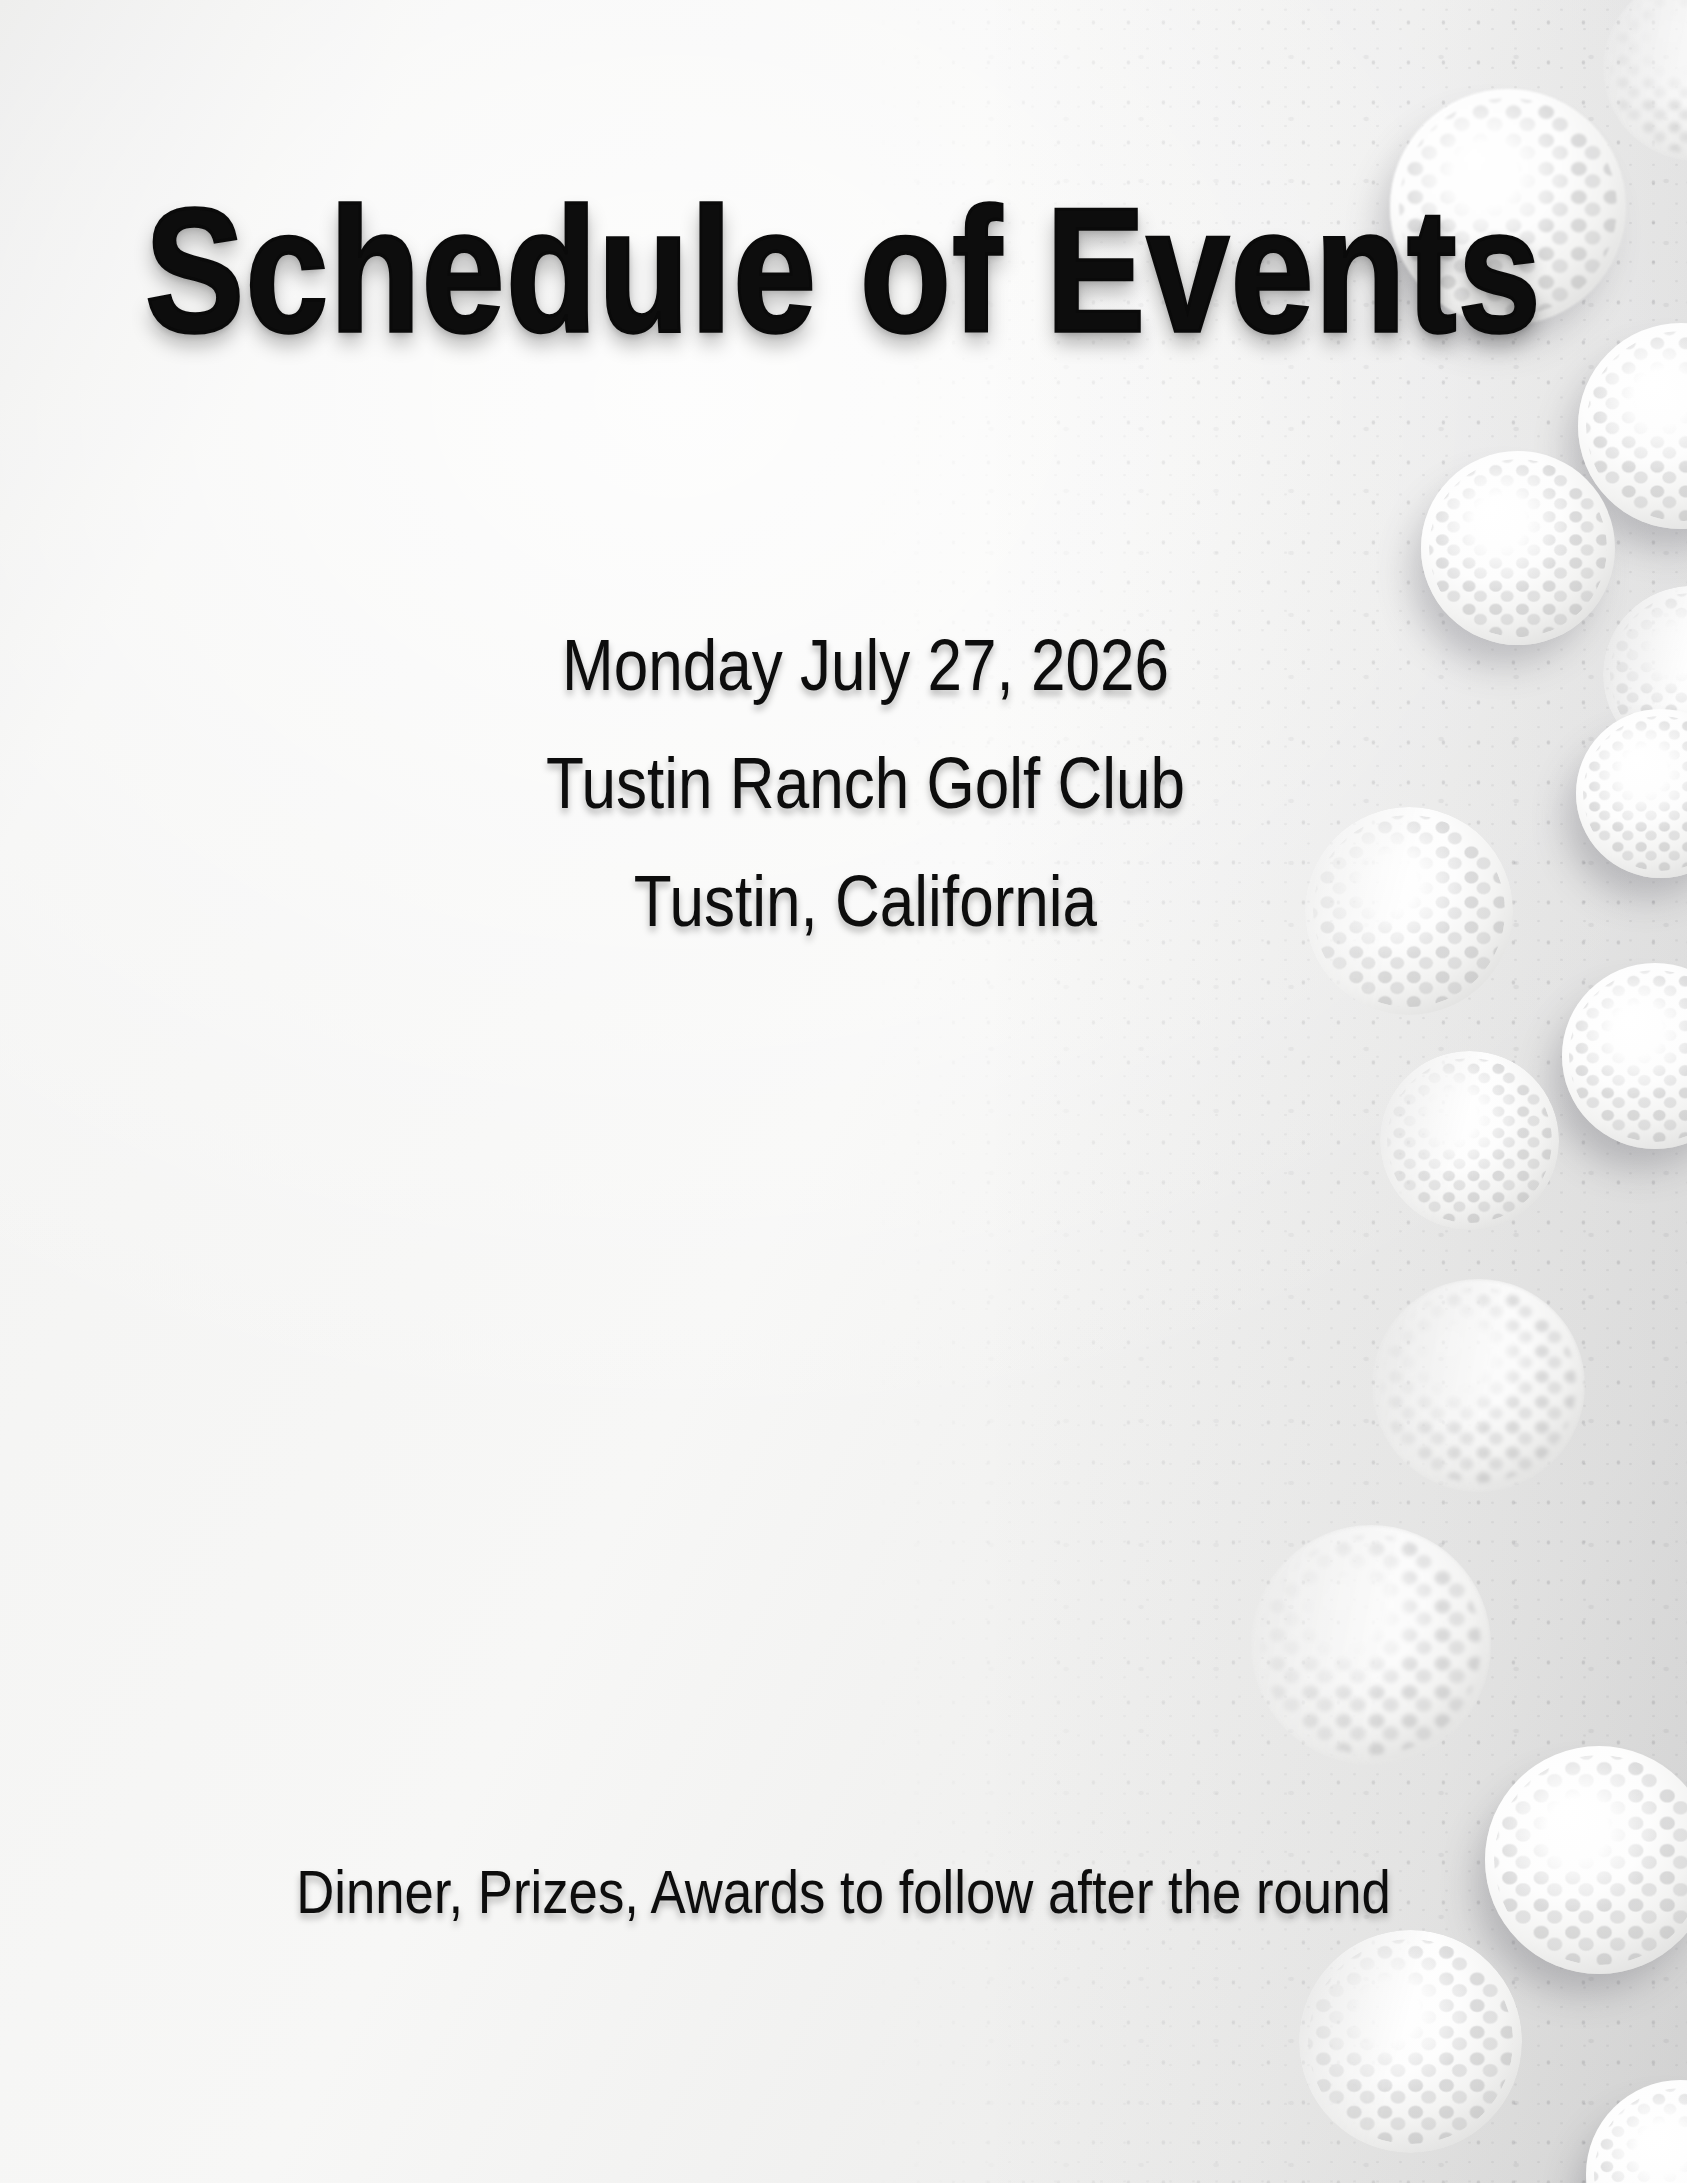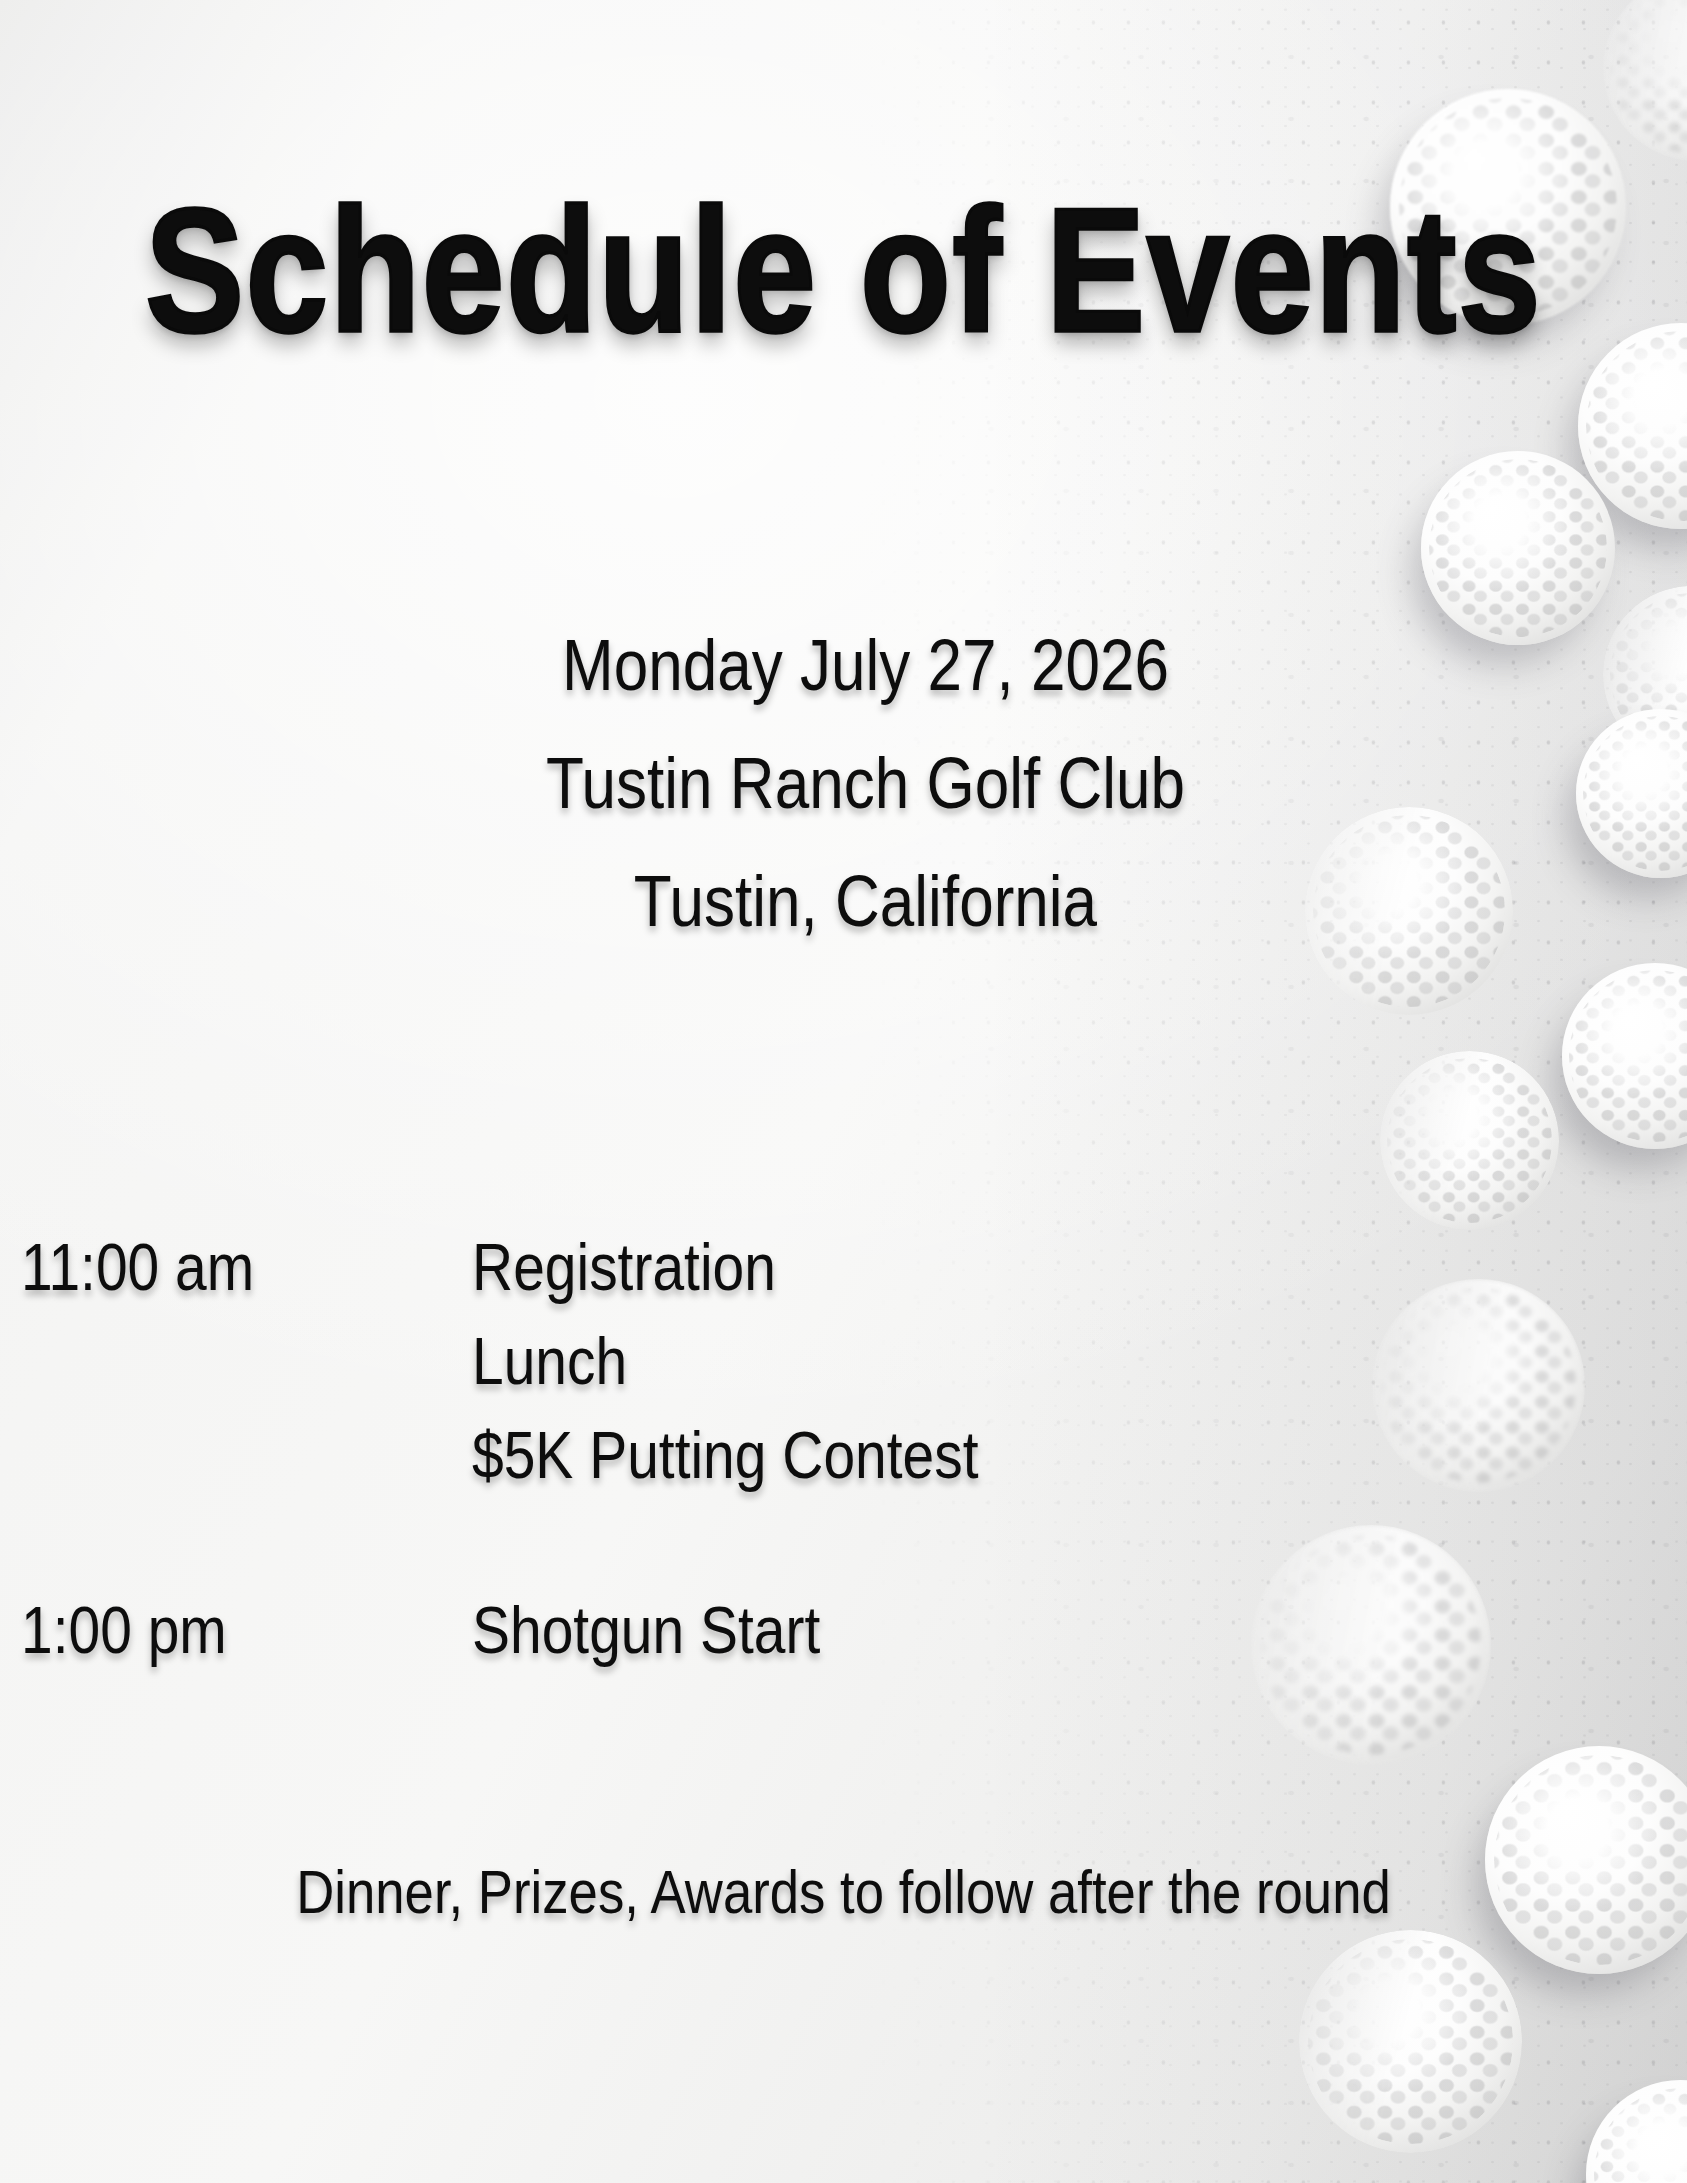--- a/index.html
+++ b/index.html
@@ -167,36 +167,17 @@
   </div>
 
   <h1 class="txt title">Schedule of Events</h1>
 
   <div class="info">
     <p>Monday July 27, 2026</p>
     <p>Tustin Ranch Golf Club</p>
     <p>Tustin, California</p>
   </div>
 
-  <div class="schedule">
-
-    <div class="sched-row">
-      <span class="time">11:00 am</span>
-      <div class="events">
-        <p>Registration</p>
-        <p>Lunch</p>
-        <p>$5K Putting Contest</p>
-      </div>
-    </div>
-
-    <div class="sched-row">
-      <span class="time">1:00 pm</span>
-      <div class="events">
-        <p>Shotgun Start</p>
-      </div>
-    </div>
-
-  </div>
 
   <p class="txt footer-note">Dinner, Prizes, Awards to follow after the round</p>
 
 </div>
 
 
 </body></html>

